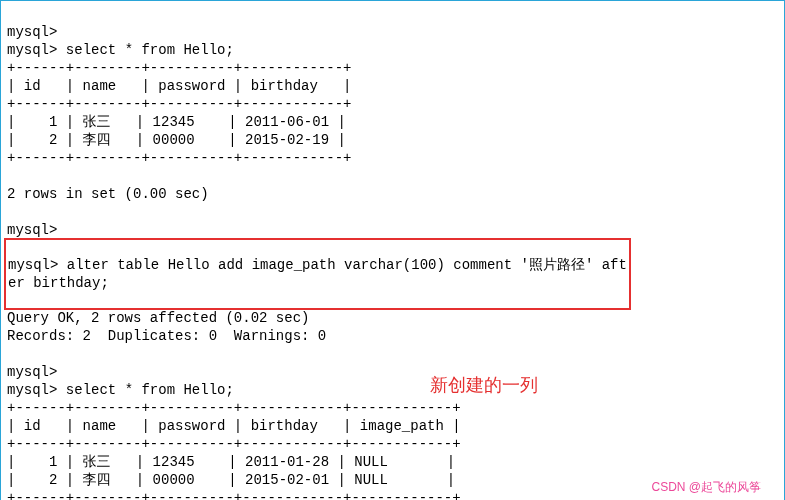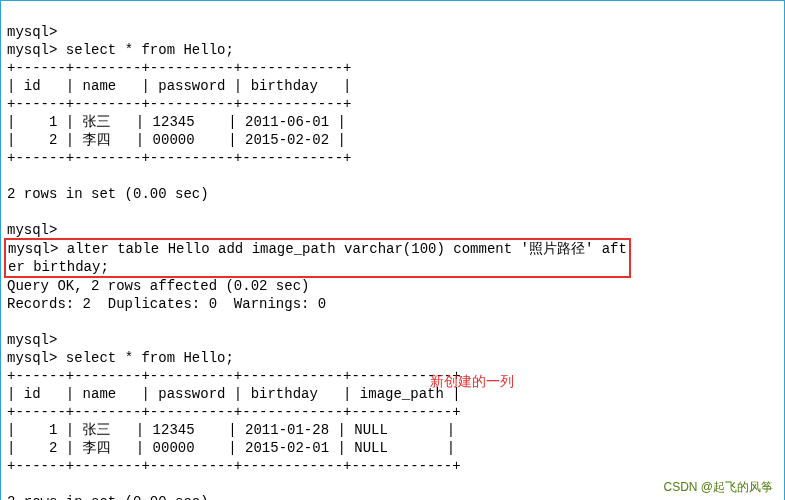--- a/index.html
+++ b/index.html
@@ -15,52 +15,52 @@
   }
   .term {
     border: 1px solid #2aa5d8;
     padding: 4px 6px;
     white-space: pre;
     line-height: 18px;
     color: #000;
   }
   .highlight-box {
     border: 2px solid #e53030;
-    padding: 0 2px;
+    padding: 16px 2px;
     display: inline-block;
     margin: -1px -3px;
   }
   .annotation {
     position: absolute;
     color: #e53030;
     font-family: "Microsoft YaHei", sans-serif;
-    font-size: 14px;
+    font-size: 18px;
     font-weight: normal;
   }
   .watermark {
     position: absolute;
-    right: 12px;
+    right: 24px;
     bottom: 4px;
-    color: #4d7c0f;
+    color: #ec4899;
     font-family: "Microsoft YaHei", sans-serif;
     font-size: 12px;
   }
   pre { margin: 0; font-family: inherit; }
 </style>
 </head>
 <body>
 
 <div class="term">
 <pre><span>mysql&gt;</span>
 <span>mysql&gt;</span> <span>select * from Hello;</span>
 <span>+------+--------+----------+------------+</span>
 <span>| id   | name   | password | birthday   |</span>
 <span>+------+--------+----------+------------+</span>
 <span>|    1 | 张三   | 12345    | 2011-06-01 |</span>
-<span>|    2 | 李四   | 00000    | 2015-02-02 |</span>
+<span>|    2 | 李四   | 00000    | 2015-02-19 |</span>
 <span>+------+--------+----------+------------+</span>
 
 <span>2 rows in set (0.00 sec)</span>
 
 <span>mysql&gt;</span>
 <span class="highlight-box"><span>mysql&gt; alter table Hello add image_path varchar(100) comment '照片路径' aft</span>
 <span>er birthday;</span></span>
 <span>Query OK, 2 rows affected (0.02 sec)</span>
 <span>Records: 2  Duplicates: 0  Warnings: 0</span>
 

